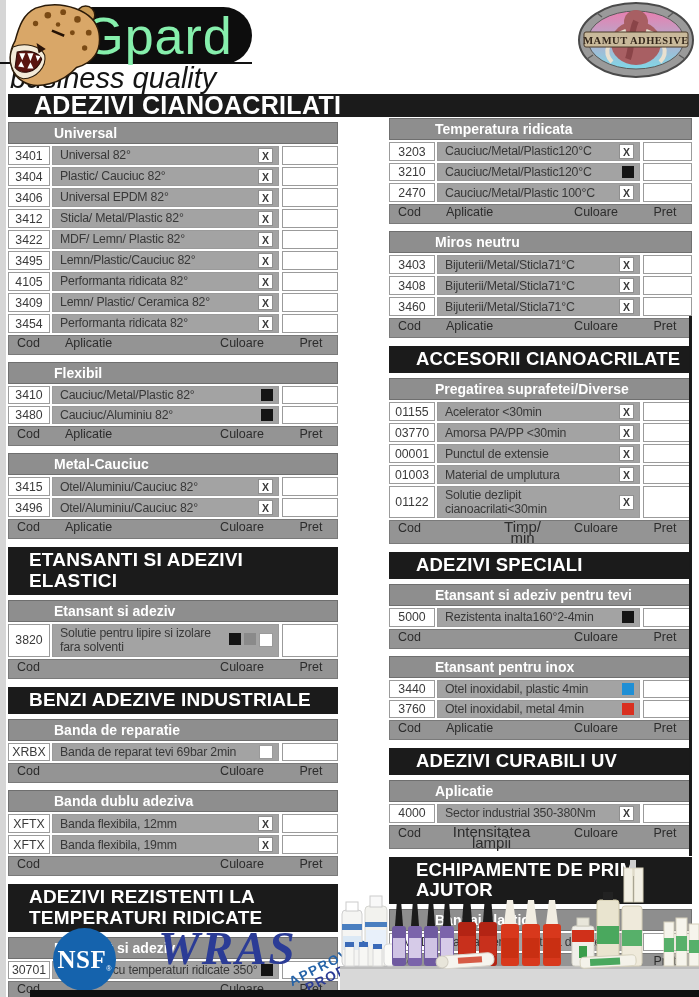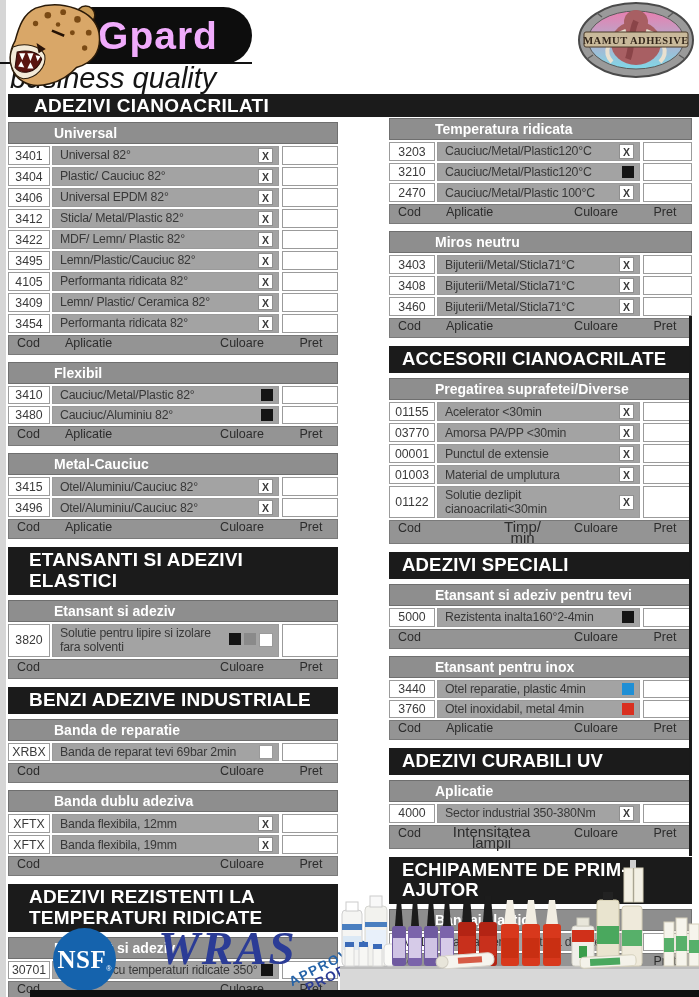--- a/index.html
+++ b/index.html
@@ -4,37 +4,37 @@
 <style>
   html,body{margin:0;padding:0;background:#e8e8e8;}
   .page{position:relative;width:699px;height:997px;background:#ffffff;overflow:hidden;
         font-family:"Liberation Sans", sans-serif;}
   .scan-edge{position:absolute;left:0;top:0;width:6px;height:100%;background:#d6d6d6;}
 
   
   .leopard{position:absolute;left:4px;top:2px;width:104px;height:90px;z-index:3;}
   .brand-pill{position:absolute;left:64px;top:7px;width:188px;height:57px;background:#0d0d0d;
               border-radius:29px;display:flex;align-items:center;justify-content:center;z-index:2;}
-  .brand-pill span{color:#f0abfc;font-weight:bold;font-size:39px;letter-spacing:1px;}
+  .brand-pill span{color:#86efac;font-weight:normal;font-size:52px;letter-spacing:1px;}
   .brand-underline{position:absolute;left:0;top:62px;width:252px;height:2px;background:#121212;z-index:1;}
   .tagline{position:absolute;left:10px;top:62px;font-style:italic;font-size:29px;color:#141414;z-index:2;}
   .badge{position:absolute;left:577px;top:1px;width:118px;height:78px;}
 
   .main-title{position:absolute;left:8px;top:94px;width:665px;height:23px;background:#1b1b1b;
-              color:#fff;font-weight:bold;font-size:19px;display:flex;align-items:center;
+              color:#fff;font-weight:bold;font-size:25px;display:flex;align-items:center;
               padding-left:26px;letter-spacing:.3px;}
 
   
   .col{position:absolute;}
   .col-left{left:8px;top:122px;width:330px;}
   .col-right{left:389px;top:118px;width:303px;}
 
   .section-title{background:#1b1b1b;color:#fff;font-weight:bold;font-size:19px;line-height:1.08;
                  padding:3px 4px 4px 21px;margin:8px 0 5px;letter-spacing:.2px;}
-  .col-right .section-title{font-size:18.5px;padding-left:13px;}
+  .col-right .section-title{font-size:18.5px;padding-left:27px;}
 
   .ptable{margin-bottom:7px;}
   .gray-head{height:20px;background:#8e8e8e;border:1px solid #6f6f6f;color:#fff;font-weight:bold;
              font-size:14px;display:flex;align-items:center;padding-left:45px;}
   .t-row{display:flex;margin-top:2px;min-height:16px;align-items:stretch;}
   .c-code{width:40px;border:1px solid #9b9b9b;background:#fff;display:flex;align-items:center;
           justify-content:center;font-size:12.3px;color:#3a3a3a;flex-shrink:0;}
   .col-right .c-code{width:44px;}
   .c-desc{flex:1;border:1px solid #9b9b9b;background:#a3a3a3;margin-left:2px;display:flex;
           align-items:center;padding:1px 5px 1px 7px;font-size:12.3px;color:#383838;
@@ -550,21 +550,21 @@
           <span class="f-mid"></span>
           <span class="f-culoare">Culoare</span>
           <span class="f-pret">Pret</span>
         </div>
       </div>
       <div class="ptable">
         <div class="gray-head">Etansant pentru inox</div>
         <div class="t-row">
           <div class="c-code">3440</div>
           <div class="c-desc">
-            <span class="desc-text">Otel reparatie, plastic 4min</span>
+            <span class="desc-text">Otel inoxidabil, plastic 4min</span>
             <span class="marks">
               <span class="mk-sw" style="background: rgb(31, 143, 213);"></span>
             </span>
           </div>
           <div class="c-price"></div>
         </div>
         <div class="t-row">
           <div class="c-code">3760</div>
           <div class="c-desc">
             <span class="desc-text">Otel inoxidabil, metal 4min</span>

